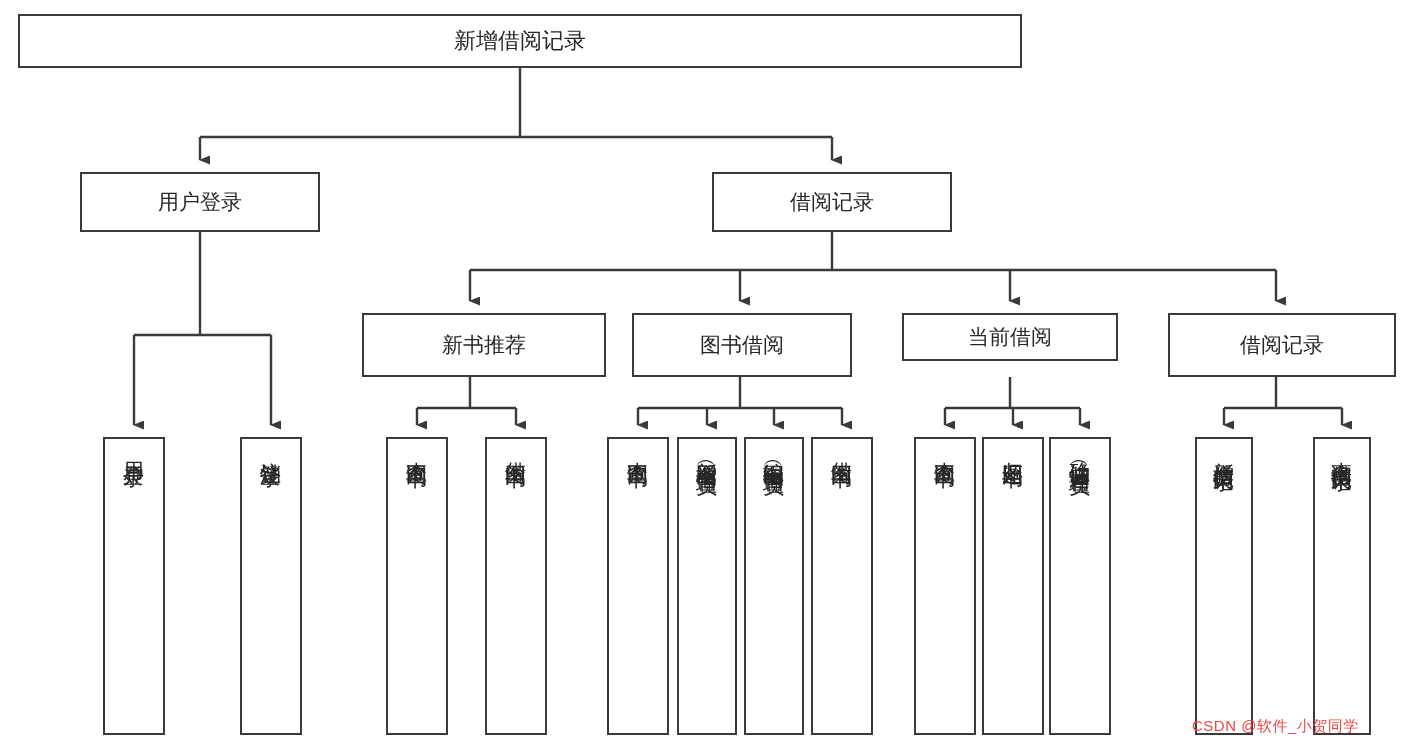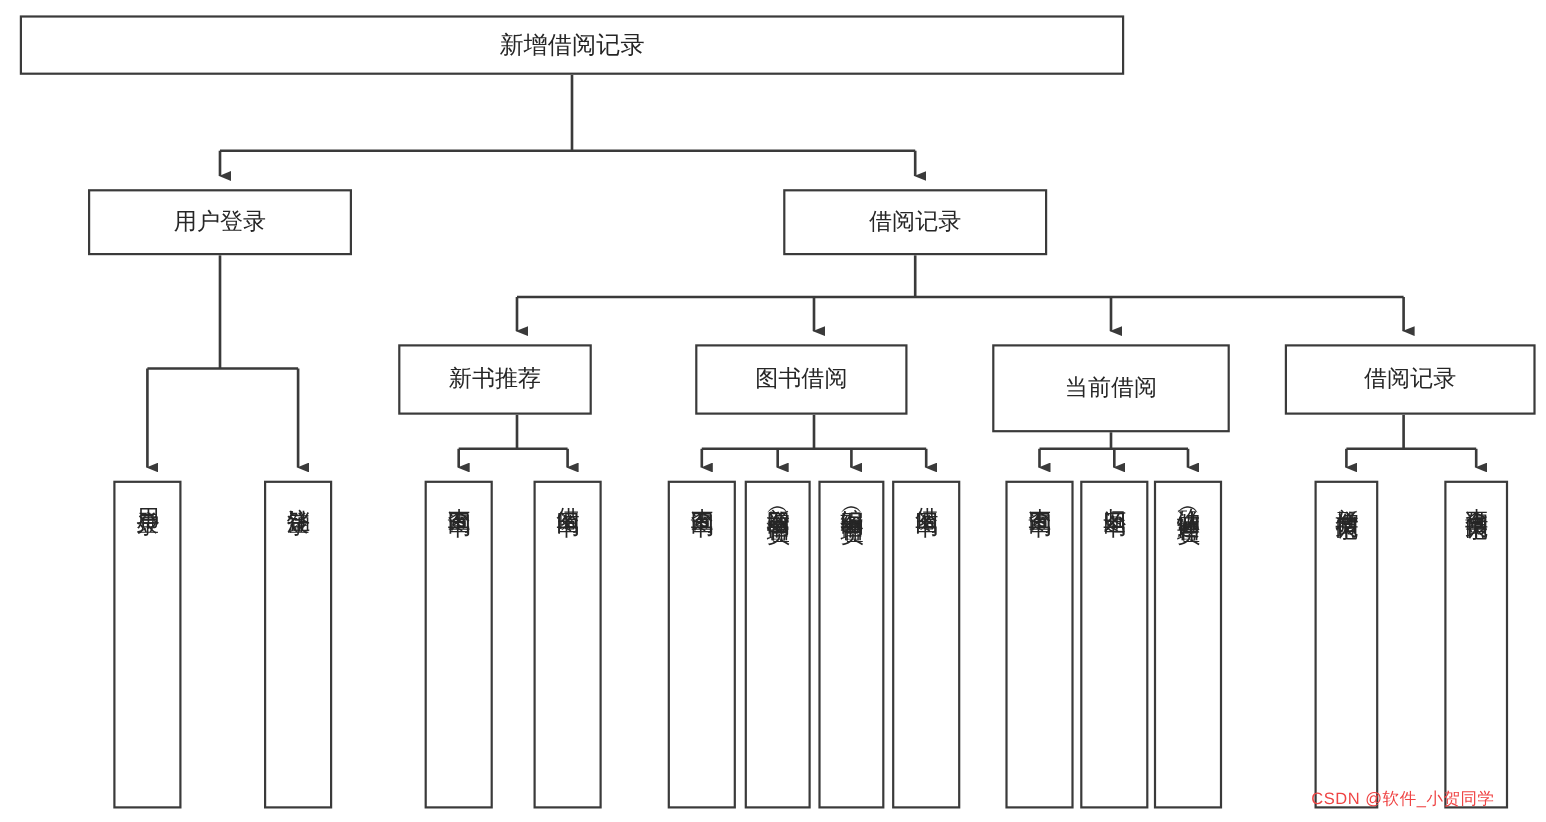--- a/index.html
+++ b/index.html
@@ -126,27 +126,27 @@
     <span class="label">新增借阅记录</span>
   </div>
 
   <div class="node horiz" style="left:80px; top:172px; width:240px; height:60px;">
     <span class="label">用户登录</span>
   </div>
   <div class="node horiz" style="left:712px; top:172px; width:240px; height:60px;">
     <span class="label">借阅记录</span>
   </div>
 
-  <div class="node horiz" style="left:362px; top:313px; width:176px; height:64px;">
+  <div class="node horiz" style="left:362px; top:313px; width:244px; height:64px;">
     <span class="label">新书推荐</span>
   </div>
-  <div class="node horiz" style="left:632px; top:313px; width:193px; height:64px;">
+  <div class="node horiz" style="left:632px; top:313px; width:220px; height:64px;">
     <span class="label">图书借阅</span>
   </div>
-  <div class="node horiz" style="left:902px; top:313px; width:216px; height:80px;">
+  <div class="node horiz" style="left:902px; top:313px; width:216px; height:48px;">
     <span class="label">当前借阅</span>
   </div>
   <div class="node horiz" style="left:1168px; top:313px; width:228px; height:64px;">
     <span class="label">借阅记录</span>
   </div>
 
   <div class="node vert" style="left:103px; top:437px; width:62px; height:298px;">
     <span class="label">用户登录</span>
   </div>
   <div class="node vert" style="left:240px; top:437px; width:62px; height:298px;">

